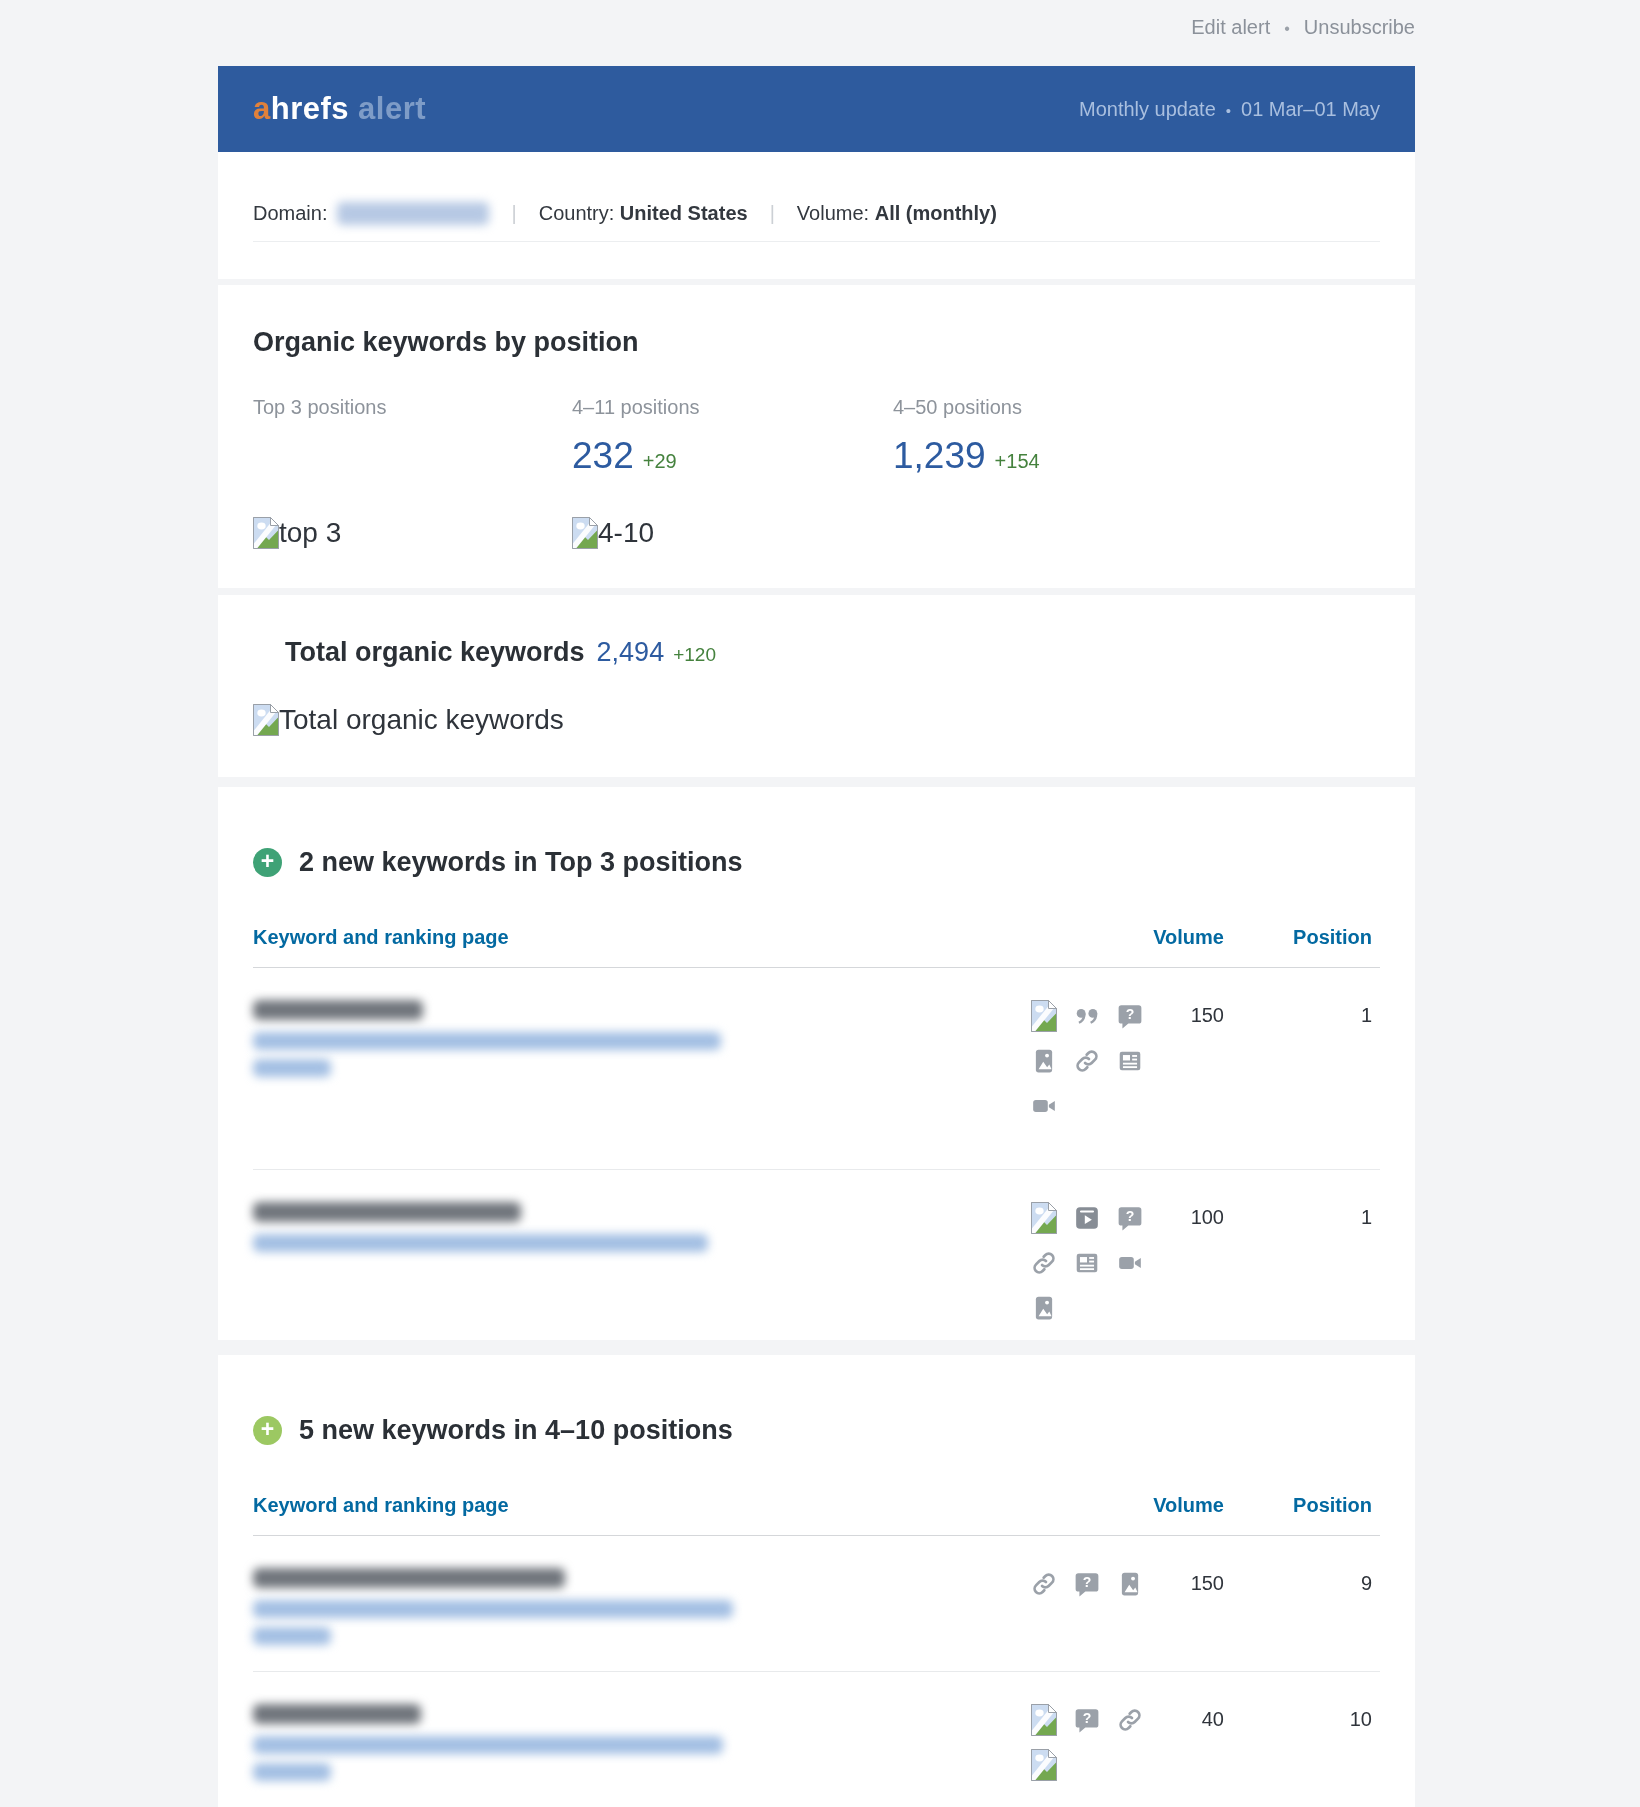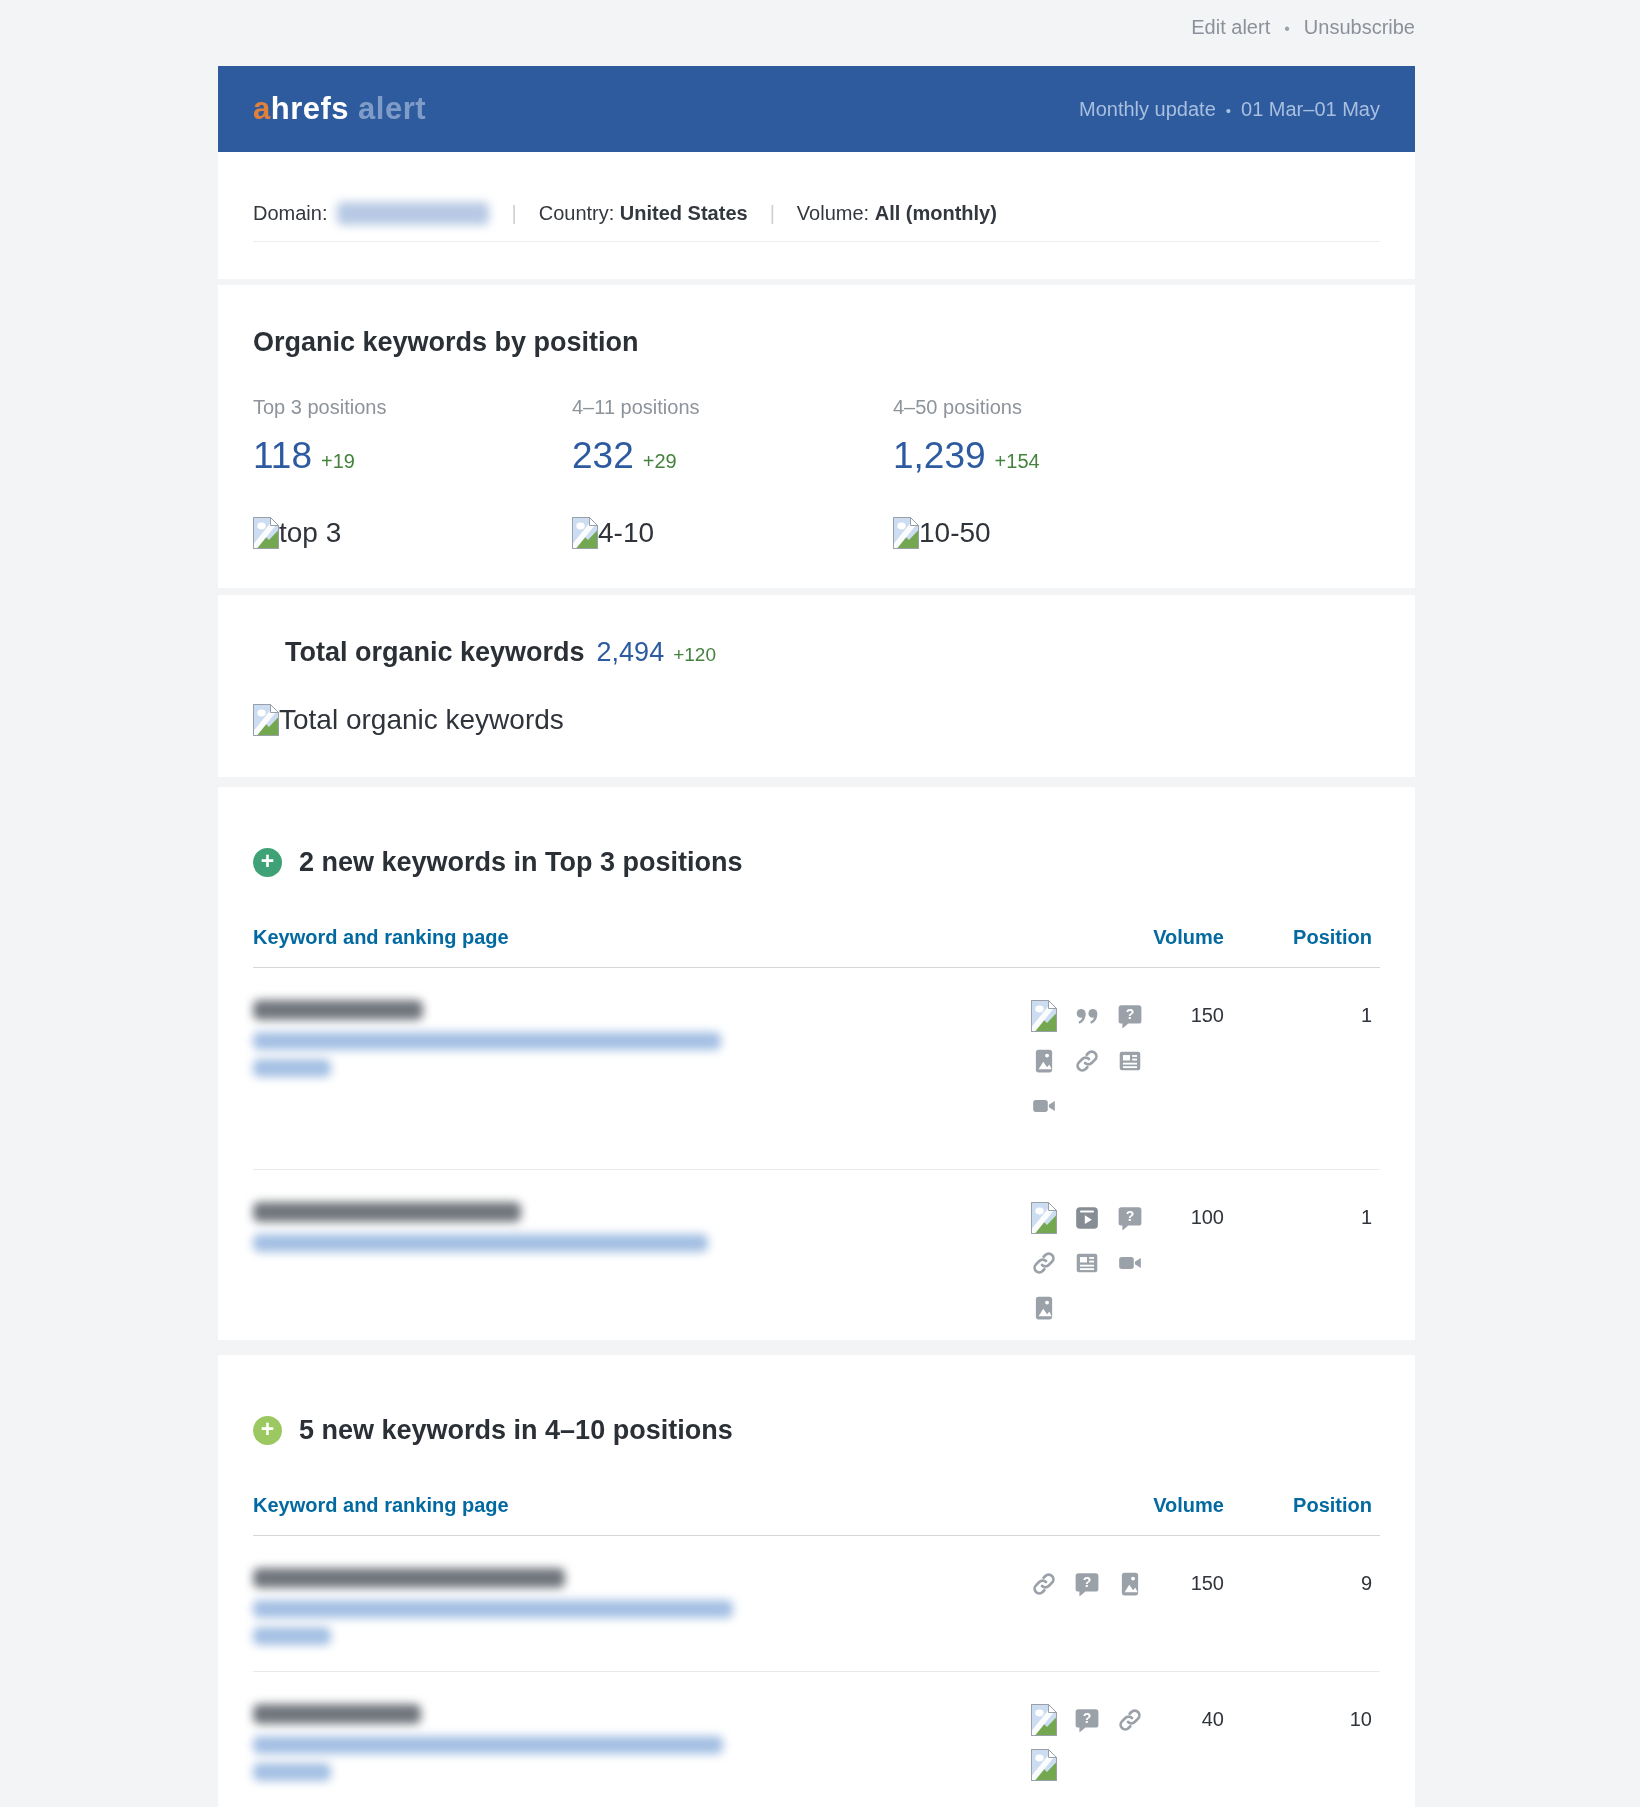--- a/index.html
+++ b/index.html
@@ -114,21 +114,20 @@
         <span class="sep">|</span>
         <span>Volume:</span>&nbsp;<b>All (monthly)</b>
       </div>
     </div>
 
     <div class="card cardB">
       <h2 class="title">Organic keywords by position</h2>
       <div class="stats">
         <div class="stat1">
           <div class="stat-label">Top 3 positions</div>
-          <div class="stat-line"><span class="stat-value">118</span><span class="delta">+19</span></div>
         </div>
         <div class="stat2">
           <div class="stat-label">4–11 positions</div>
           <div class="stat-line"><span class="stat-value">232</span><span class="delta">+29</span></div>
         </div>
         <div class="stat3">
           <div class="stat-label">4–50 positions</div>
           <div class="stat-line"><span class="stat-value">1,239</span><span class="delta">+154</span></div>
         </div>
       </div>
@@ -152,33 +151,20 @@
                 <path d="M.5 .5H17.5L25.5 8.5V31.5H.5Z" fill="#ccdcf1" stroke="#9aa0a8"></path>
                 <ellipse cx="8.5" cy="9" rx="4.2" ry="3.4" fill="#fff"></ellipse>
                 <path d="M.5 31.5 L10 17 L16 23 L25.5 13 V31.5 Z" fill="#74a850"></path>
                 <path d="M.5 27 L19.5 3.5 L23.5 7.5 L4 31.5 H.5 Z" fill="#fbfcfe"></path>
                 <path d="M17.5 .5 L25.5 8.5 H17.5 Z" fill="#fff" stroke="#9aa0a8"></path>
                 <path d="M.5 .5H17.5L25.5 8.5V31.5H.5Z" fill="none" stroke="#9aa0a8"></path>
               </svg>
             </span>
             <span>4-10</span>
           </div>
-        <div class="stat3 chart-alt">
-            <span class="icon-mi">
-              <svg width="26" height="32" viewBox="0 0 26 32">
-                <path d="M.5 .5H17.5L25.5 8.5V31.5H.5Z" fill="#ccdcf1" stroke="#9aa0a8"></path>
-                <ellipse cx="8.5" cy="9" rx="4.2" ry="3.4" fill="#fff"></ellipse>
-                <path d="M.5 31.5 L10 17 L16 23 L25.5 13 V31.5 Z" fill="#74a850"></path>
-                <path d="M.5 27 L19.5 3.5 L23.5 7.5 L4 31.5 H.5 Z" fill="#fbfcfe"></path>
-                <path d="M17.5 .5 L25.5 8.5 H17.5 Z" fill="#fff" stroke="#9aa0a8"></path>
-                <path d="M.5 .5H17.5L25.5 8.5V31.5H.5Z" fill="none" stroke="#9aa0a8"></path>
-              </svg>
-            </span>
-            <span>10-50</span>
-          </div>
       </div>
     </div>
 
     <div class="card cardC">
       <div class="total-line">
         <b>Total organic keywords</b><span class="tv">2,494</span><span class="td">+120</span>
       </div>
       <div class="chart-alt">
           <span class="icon-mi">
             <svg width="26" height="32" viewBox="0 0 26 32">

